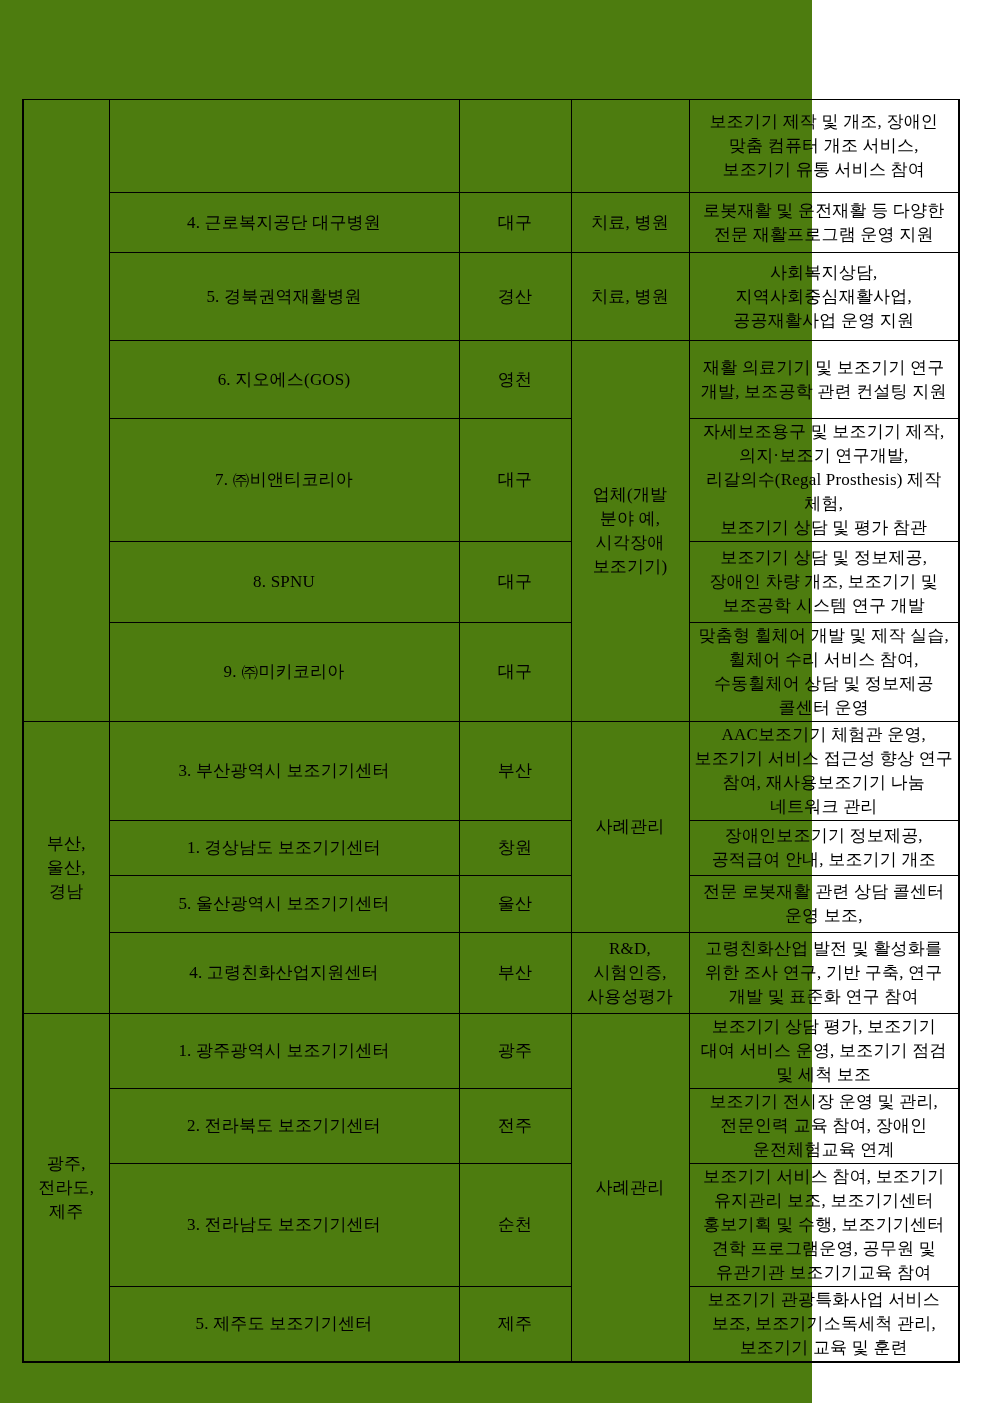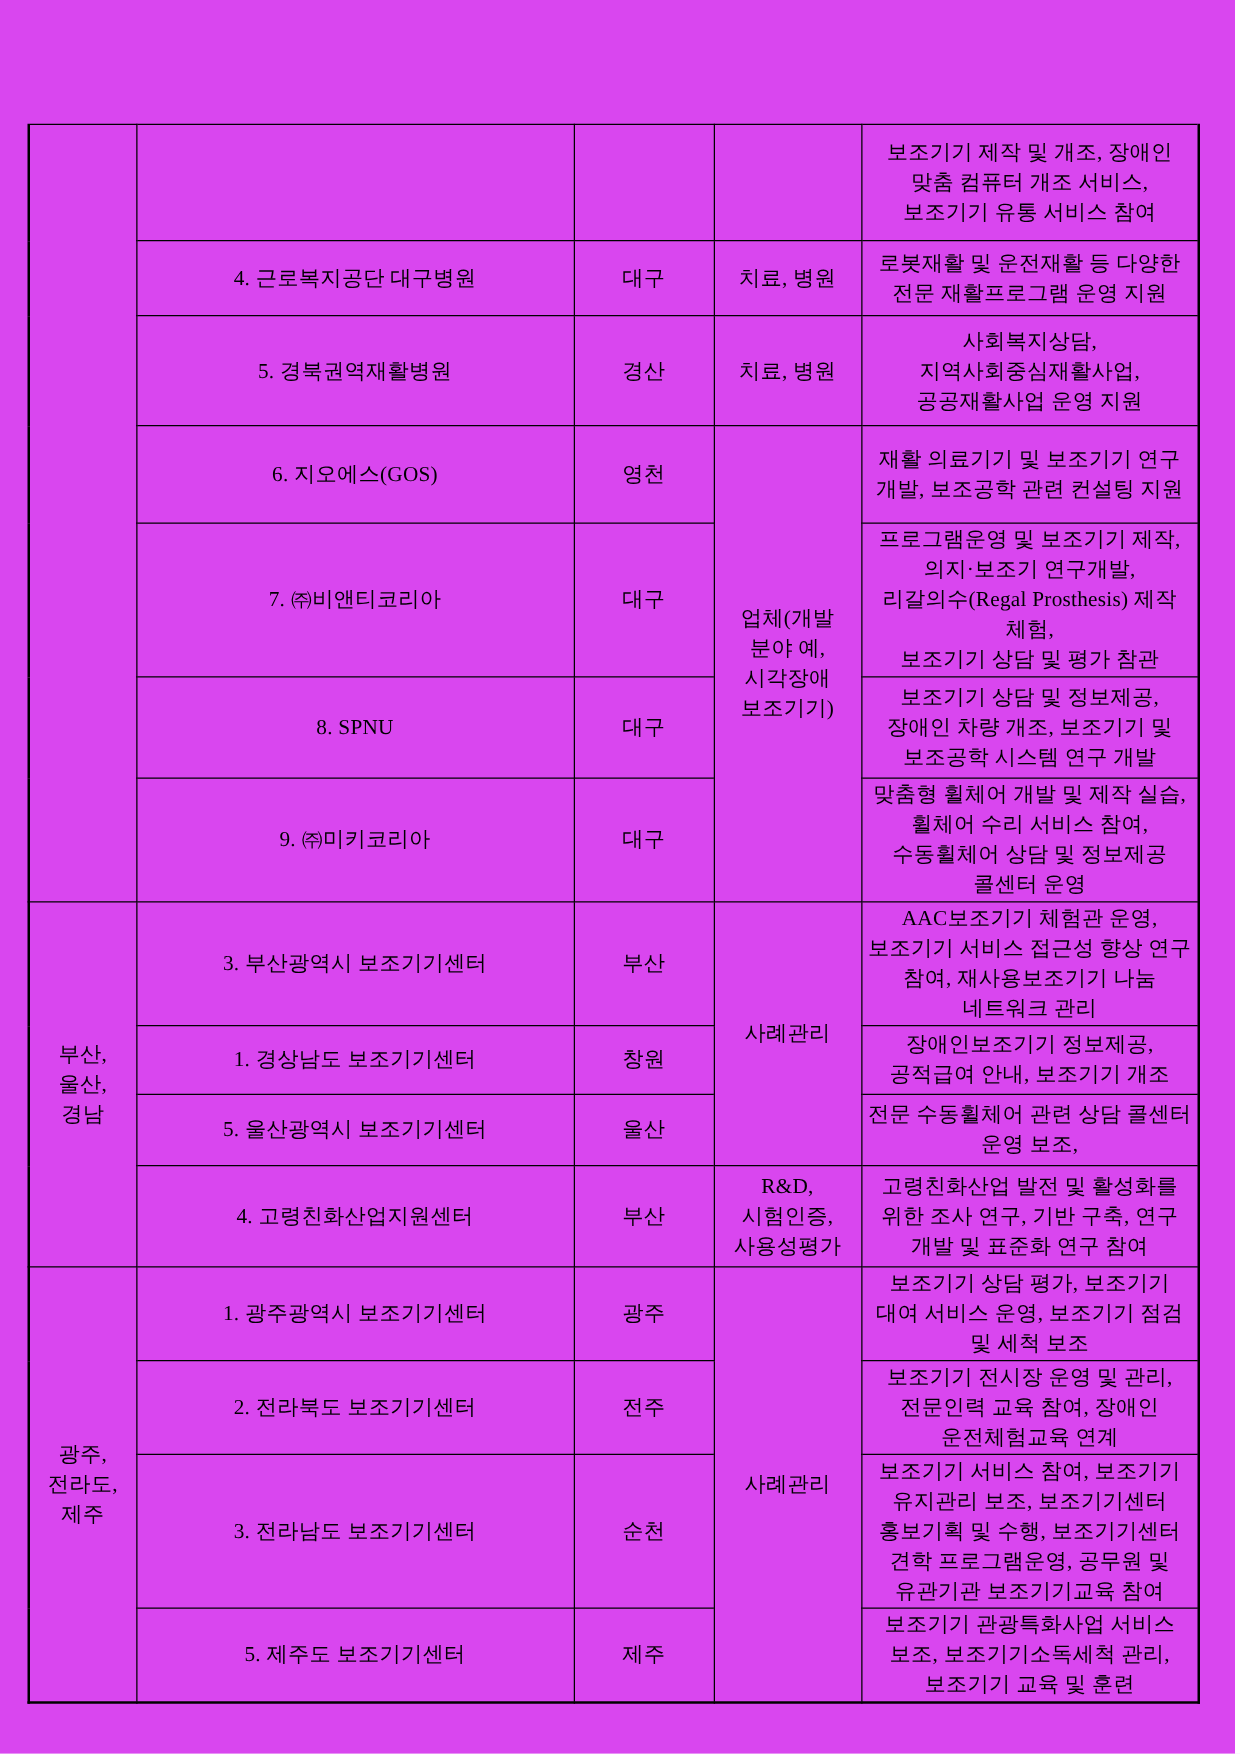--- a/index.html
+++ b/index.html
@@ -2,23 +2,23 @@
 <html><head>
 <meta charset="utf-8">
 <style>
   html, body {
     margin: 0;
     padding: 0;
     background: #ffffff;
   }
   .page {
     position: relative;
-    width: 988px;
+    width: 812px;
     height: 1403px;
-    background: #d946ef;
+    background: #4d7c0f;
     font-family: "Liberation Serif", "DejaVu Serif", serif;
     color: #000000;
   }
   table.doc-table {
     position: absolute;
     left: 22px;
     top: 99px;
     width: 936px;
     border-collapse: collapse;
     table-layout: fixed;
@@ -95,21 +95,21 @@
         <td class="cell-cat" rowspan="4">업체(개발
 분야 예,
 시각장애
 보조기기)</td>
         <td class="cell-desc">재활 의료기기 및 보조기기 연구
 개발, 보조공학 관련 컨설팅 지원</td>
       </tr>
       <tr style="height:100px">
         <td class="cell-name">7. ㈜비앤티코리아</td>
         <td class="cell-city">대구</td>
-        <td class="cell-desc">프로그램운영 및 보조기기 제작,
+        <td class="cell-desc">자세보조용구 및 보조기기 제작,
 의지·보조기 연구개발,
 리갈의수(Regal Prosthesis) 제작
 체험,
 보조기기 상담 및 평가 참관</td>
       </tr>
       <tr style="height:81px">
         <td class="cell-name">8. SPNU</td>
         <td class="cell-city">대구</td>
         <td class="cell-desc">보조기기 상담 및 정보제공,
 장애인 차량 개조, 보조기기 및
@@ -138,21 +138,21 @@
       </tr>
       <tr style="height:55px">
         <td class="cell-name">1. 경상남도 보조기기센터</td>
         <td class="cell-city">창원</td>
         <td class="cell-desc">장애인보조기기 정보제공,
 공적급여 안내, 보조기기 개조</td>
       </tr>
       <tr style="height:57px">
         <td class="cell-name">5. 울산광역시 보조기기센터</td>
         <td class="cell-city">울산</td>
-        <td class="cell-desc">전문 수동휠체어 관련 상담 콜센터
+        <td class="cell-desc">전문 로봇재활 관련 상담 콜센터
 운영 보조,</td>
       </tr>
       <tr style="height:81px">
         <td class="cell-name">4. 고령친화산업지원센터</td>
         <td class="cell-city">부산</td>
         <td class="cell-cat">R&amp;D,
 시험인증,
 사용성평가</td>
         <td class="cell-desc">고령친화산업 발전 및 활성화를
 위한 조사 연구, 기반 구축, 연구

